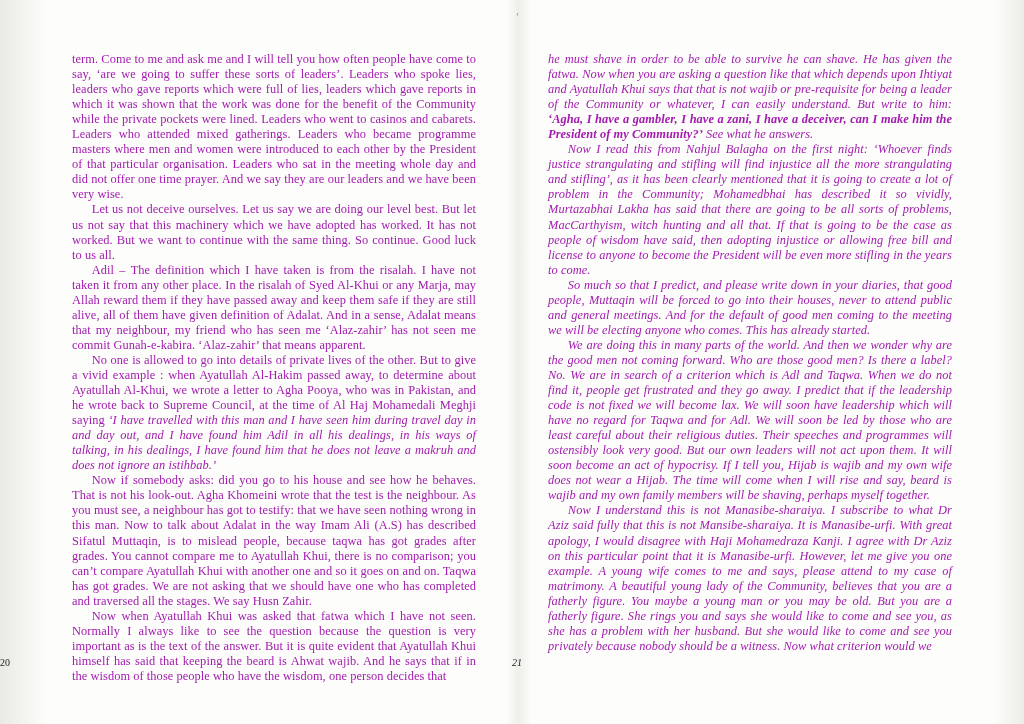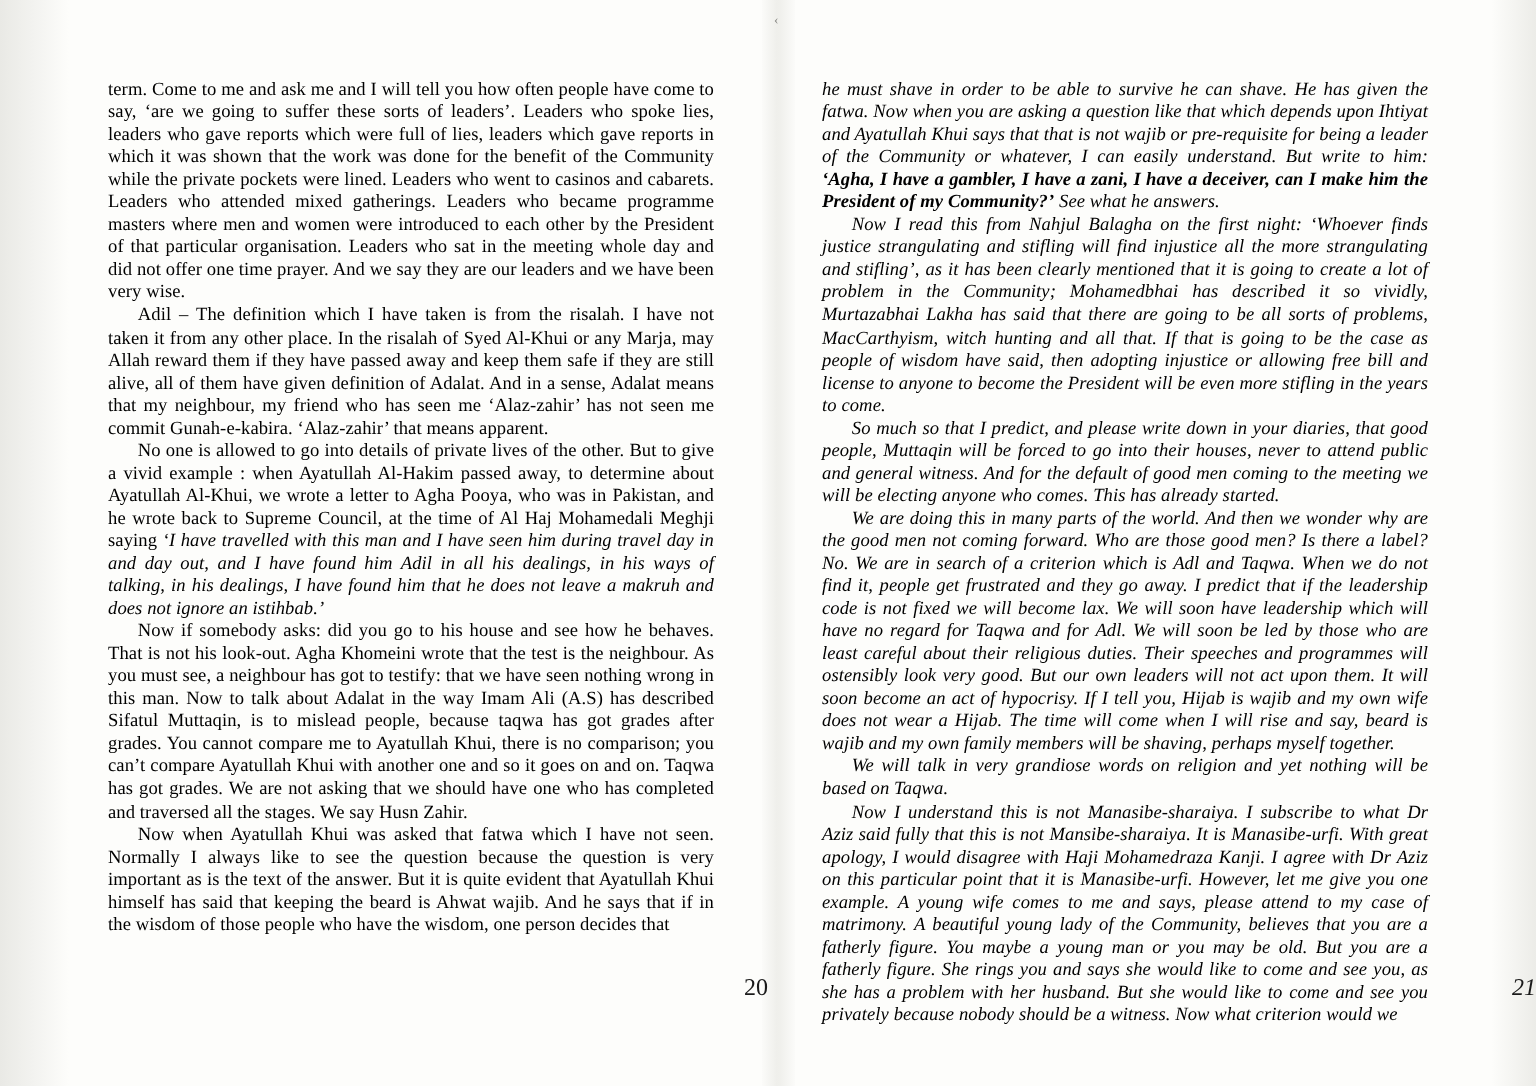--- a/index.html
+++ b/index.html
@@ -79,70 +79,70 @@
     padding: 52px 72px 0 36px;
     font-style: italic;
   }
   .body-text p {
     margin: 0;
     font-size: 12.4px;
     line-height: 15.05px;
     text-align: justify;
     text-indent: 1.6em;
     letter-spacing: 0.005em;
-    color: #000000;
+    color: #a21caf;
   }
   .body-text p.noindent {
     text-indent: 0;
   }
   .body-text em {
     font-style: italic;
     margin-top: 12px;
   }
   .body-text b {
     font-weight: bold;
   }
   .folio {
     position: absolute;
     bottom: 56px;
     width: 100%;
     left: 0;
-    text-align: right;
-    font-size: 16px;
+    text-align: left;
+    font-size: 10px;
     color: #1a1a1a;
   }
   .page-left .folio { padding-right: 36px; padding-left: 0; }
   .page-right .folio { padding-left: 0; padding-right: 36px; }
 </style>
 </head>
 <body>
 
 <div class="scan">
   <div class="gutter"></div>
   <div class="spine-mark">‹</div>
 
   <div class="pages">
 
     <div class="page page-left">
       <div class="body-text">
         <p class="noindent">term. Come to me and ask me and I will tell you how often people have come to say, ‘are we going to suffer these sorts of leaders’. Leaders who spoke lies, leaders who gave reports which were full of lies, leaders which gave reports in which it was shown that the work was done for the benefit of the Community while the private pockets were lined. Leaders who went to casinos and cabarets. Leaders who attended mixed gatherings. Leaders who became programme masters where men and women were introduced to each other by the President of that particular organisation. Leaders who sat in the meeting whole day and did not offer one time prayer. And we say they are our leaders and we have been very wise.</p>
+        <p>Let us not deceive ourselves. Let us say we are doing our level best. But let us not say that this machinery which we have adopted has worked. It has not worked. But we want to continue with the same thing. So continue. Good luck to us all.</p>
         <p>Adil – The definition which I have taken is from the risalah. I have not taken it from any other place. In the risalah of Syed Al-Khui or any Marja, may Allah reward them if they have passed away and keep them safe if they are still alive, all of them have given definition of Adalat. And in a sense, Adalat means that my neighbour, my friend who has seen me ‘Alaz-zahir’ has not seen me commit Gunah-e-kabira. ‘Alaz-zahir’ that means apparent.</p>
         <p>No one is allowed to go into details of private lives of the other. But to give a vivid example : when Ayatullah Al-Hakim passed away, to determine about Ayatullah Al-Khui, we wrote a letter to Agha Pooya, who was in Pakistan, and he wrote back to Supreme Council, at the time of Al Haj Mohamedali Meghji saying <em>‘I have travelled with this man and I have seen him during travel day in and day out, and I have found him Adil in all his dealings, in his ways of talking, in his dealings, I have found him that he does not leave a makruh and does not ignore an istihbab.’</em></p>
         <p>Now if somebody asks: did you go to his house and see how he behaves. That is not his look-out. Agha Khomeini wrote that the test is the neighbour. As you must see, a neighbour has got to testify: that we have seen nothing wrong in this man. Now to talk about Adalat in the way Imam Ali (A.S) has described Sifatul Muttaqin, is to mislead people, because taqwa has got grades after grades. You cannot compare me to Ayatullah Khui, there is no comparison; you can’t compare Ayatullah Khui with another one and so it goes on and on. Taqwa has got grades. We are not asking that we should have one who has completed and traversed all the stages. We say Husn Zahir.</p>
         <p>Now when Ayatullah Khui was asked that fatwa which I have not seen. Normally I always like to see the question because the question is very important as is the text of the answer. But it is quite evident that Ayatullah Khui himself has said that keeping the beard is Ahwat wajib. And he says that if in the wisdom of those people who have the wisdom, one person decides that</p>
       </div>
       <div class="folio">20</div>
     </div>
 
     <div class="page page-right">
       <div class="body-text">
         <p class="noindent">he must shave in order to be able to survive he can shave. He has given the fatwa. Now when you are asking a question like that which depends upon Ihtiyat and Ayatullah Khui says that that is not wajib or pre-requisite for being a leader of the Community or whatever, I can easily understand. But write to him: <b>‘Agha, I have a gambler, I have a zani, I have a deceiver, can I make him the President of my Community?’</b> See what he answers.</p>
         <p>Now I read this from Nahjul Balagha on the first night: ‘Whoever finds justice strangulating and stifling will find injustice all the more strangulating and stifling’, as it has been clearly mentioned that it is going to create a lot of problem in the Community; Mohamedbhai has described it so vividly, Murtazabhai Lakha has said that there are going to be all sorts of problems, MacCarthyism, witch hunting and all that. If that is going to be the case as people of wisdom have said, then adopting injustice or allowing free bill and license to anyone to become the President will be even more stifling in the years to come.</p>
-        <p>So much so that I predict, and please write down in your diaries, that good people, Muttaqin will be forced to go into their houses, never to attend public and general witness. And for the default of good men coming to the meeting we will be electing anyone who comes. This has already started.</p>
+        <p>So much so that I predict, and please write down in your diaries, that good people, Muttaqin will be forced to go into their houses, never to attend public and general meetings. And for the default of good men coming to the meeting we will be electing anyone who comes. This has already started.</p>
         <p>We are doing this in many parts of the world. And then we wonder why are the good men not coming forward. Who are those good men? Is there a label? No. We are in search of a criterion which is Adl and Taqwa. When we do not find it, people get frustrated and they go away. I predict that if the leadership code is not fixed we will become lax. We will soon have leadership which will have no regard for Taqwa and for Adl. We will soon be led by those who are least careful about their religious duties. Their speeches and programmes will ostensibly look very good. But our own leaders will not act upon them. It will soon become an act of hypocrisy. If I tell you, Hijab is wajib and my own wife does not wear a Hijab. The time will come when I will rise and say, beard is wajib and my own family members will be shaving, perhaps myself together.</p>
-        <p>We will talk in very grandiose words on religion and yet nothing will be based on Taqwa.</p>
         <p>Now I understand this is not Manasibe-sharaiya. I subscribe to what Dr Aziz said fully that this is not Mansibe-sharaiya. It is Manasibe-urfi. With great apology, I would disagree with Haji Mohamedraza Kanji. I agree with Dr Aziz on this particular point that it is Manasibe-urfi. However, let me give you one example. A young wife comes to me and says, please attend to my case of matrimony. A beautiful young lady of the Community, believes that you are a fatherly figure. You maybe a young man or you may be old. But you are a fatherly figure. She rings you and says she would like to come and see you, as she has a problem with her husband. But she would like to come and see you privately because nobody should be a witness. Now what criterion would we</p>
       </div>
       <div class="folio">21</div>
     </div>
 
   </div>
 </div>
 
 </body></html>

